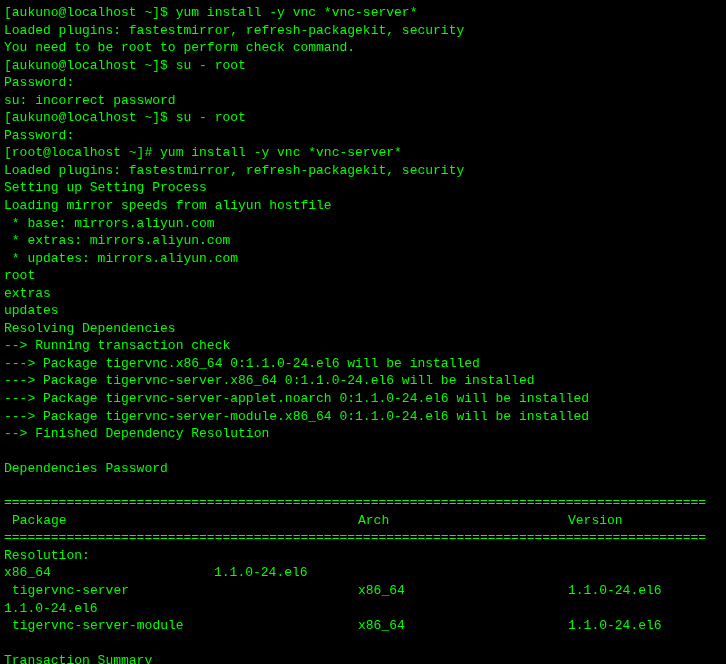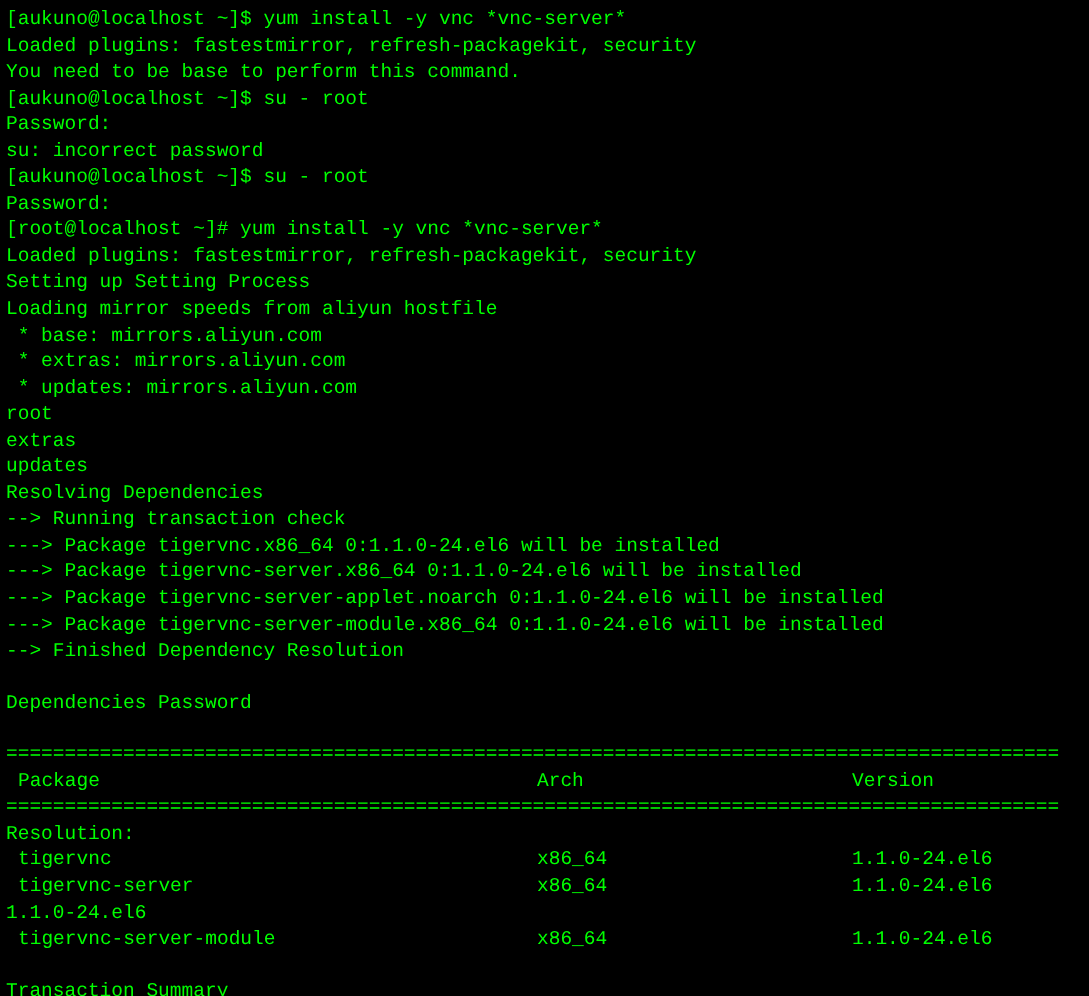--- a/index.html
+++ b/index.html
@@ -40,21 +40,21 @@
       color: #00ff00;
       overflow: hidden;
       white-space: nowrap;
     }
   </style>
 </head>
 <body>
 
 <div class="line">[aukuno@localhost ~]$ yum install -y vnc *vnc-server*</div>
 <div class="line">Loaded plugins: fastestmirror, refresh-packagekit, security</div>
-<div class="line">You need to be base to perform this command.</div>
+<div class="line">You need to be root to perform check command.</div>
 <div class="line">[aukuno@localhost ~]$ su - root</div>
 <div class="line">Password:</div>
 <div class="line">su: incorrect password</div>
 <div class="line">[aukuno@localhost ~]$ su - root</div>
 <div class="line">Password:</div>
 <div class="line">[root@localhost ~]# yum install -y vnc *vnc-server*</div>
 <div class="line">Loaded plugins: fastestmirror, refresh-packagekit, security</div>
 <div class="line">Setting up Setting Process</div>
 <div class="line">Loading mirror speeds from aliyun hostfile</div>
 <div class="line"> * base: mirrors.aliyun.com</div>
@@ -78,21 +78,20 @@
 <div class="table-row header">
   <span class="col-pkg"> Package</span>
   <span class="col-arch">Arch</span>
   <span class="col-ver">Version</span>
 </div>
 <div class="line divider">==========================================================================================</div>
 
 <div class="line">Resolution:</div>
 
 <div class="table-row">
-  <span class="col-pkg">tigervnc</span>
   <span class="col-arch">x86_64</span>
   <span class="col-ver">1.1.0-24.el6</span>
 </div>
 <div class="table-row">
   <span class="col-pkg">tigervnc-server</span>
   <span class="col-arch">x86_64</span>
   <span class="col-ver">1.1.0-24.el6</span>
 </div>
 <div class="table-row">
   <span class="col-ver">1.1.0-24.el6</span>

